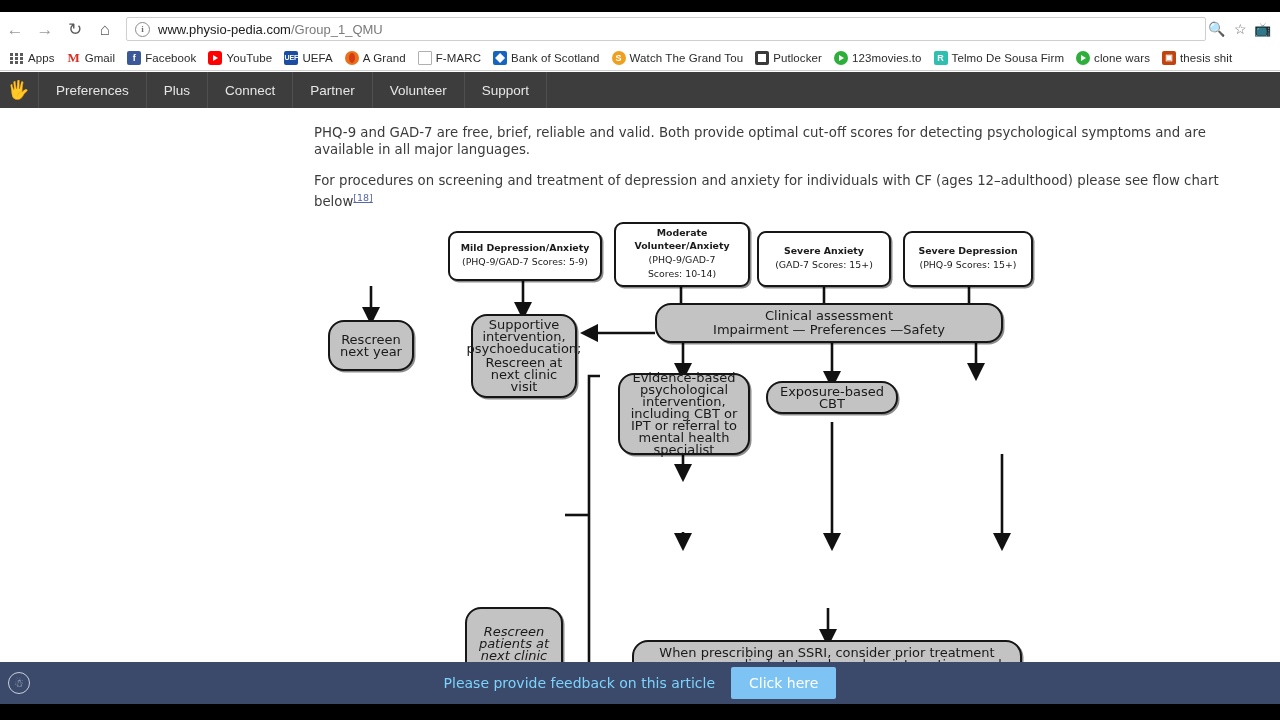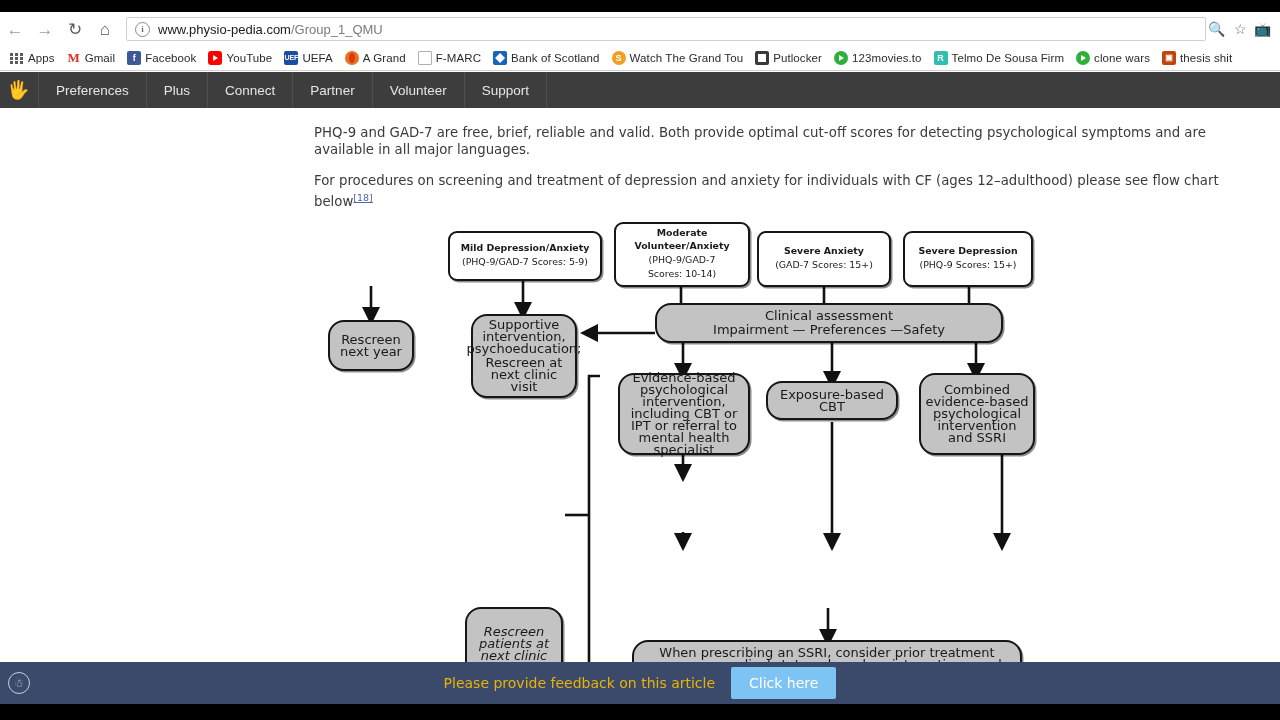--- a/index.html
+++ b/index.html
@@ -88,21 +88,21 @@
   .fbox b{display:block;font-weight:bold;}
   .fbox .ital{font-style:italic;}
   .t9{font-size:13px;line-height:12px;border-radius:16px;}
   .t10{font-size:9.4px;line-height:12.6px;}
 
   .flow svg{position:absolute;left:0;top:0;width:760px;height:520px;overflow:visible;}
 
   
   .footer{position:absolute;left:0;top:662px;width:1280px;height:42px;background:#3b4a6b;
     display:flex;align-items:center;justify-content:center;gap:16px;}
-  .footer-text{color:#eab308;font-size:14px;font-family:"DejaVu Sans",sans-serif;}
+  .footer-text{color:#7dd3fc;font-size:14px;font-family:"DejaVu Sans",sans-serif;}
   .footer-btn{background:#7dc4f5;color:#fff;font-size:14px;font-family:"DejaVu Sans",sans-serif;
     padding:8px 18px;border:none;border-radius:2px;cursor:pointer;}
   .footer-logo{position:absolute;left:8px;top:50%;transform:translateY(-50%);
     width:20px;height:20px;border-radius:50%;border:1.5px solid #c8cfdd;
     display:flex;align-items:center;justify-content:center;color:#c8cfdd;font-size:11px;}
   .blackbar{position:absolute;left:0;top:704px;width:1280px;height:16px;background:#000;}
 </style>
 </head>
 <body>
 
@@ -299,27 +299,24 @@
         <span>
           <span>Clinical assessment</span>
           <span>Impairment — Preferences —Safety</span>
         </span>
       </div>
 
       <div class="fbox grey t9" style="left:304px;top:158px;width:132px;height:82px;">
         <span>Evidence-based psychological intervention, including CBT or IPT or referral to mental health specialist</span>
       </div>
 
-      <div class="fbox grey t9" style="left:452px;top:166px;width:132px;height:39px;">
+      <div class="fbox grey t9" style="left:452px;top:166px;width:132px;height:33px;">
         <span>Exposure-based CBT</span>
       </div>
 
-      <div class="fbox grey t9" style="left:605px;top:158px;width:116px;height:82px;">
-        <span>Combined evidence-based psychological intervention and SSRI</span>
-      </div>
 
 
       <div class="fbox grey t9" style="left:318px;top:425px;width:390px;height:62px;">
         <span>When prescribing an SSRI, consider prior treatment response, medical status, drug-drug interactions, and local practice patterns. SSRIs citalopram, escitalopram, sertraline or fluoxetine are usually appropriate.</span>
       </div>
 
       <div class="fbox grey t9" style="left:151px;top:392px;width:98px;height:98px;">
         <span class="ital">Rescreen patients at next clinic visit &amp; annually</span>
       </div>
 

